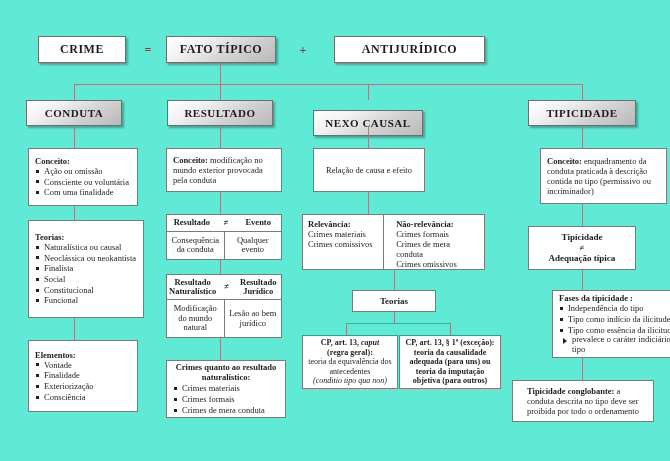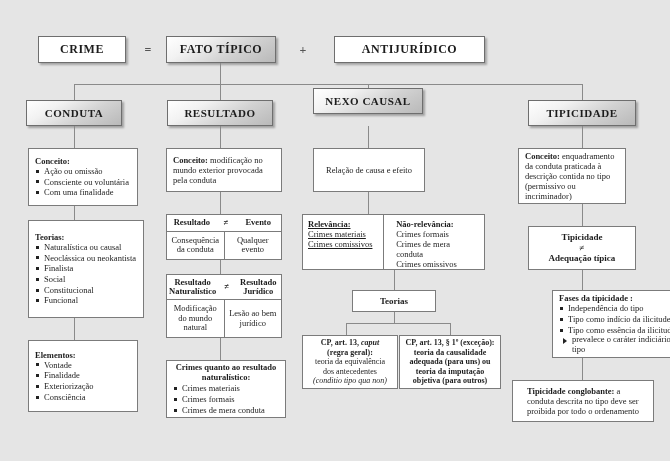--- a/index.html
+++ b/index.html
@@ -3,21 +3,21 @@
 <meta charset="utf-8">
 <style>
   html,body{margin:0;padding:0;}
   body{
     width:670px;height:461px;
     background:#ffffff;
     font-family:"Liberation Serif", serif;
     color:#1c1c1c;
     overflow:hidden;
   }
-  #canvas{position:relative;width:670px;height:461px;background:#e5e5e5;}
+  #canvas{position:relative;width:670px;height:461px;background:#5eead4;}
 
   
   .box{
     position:absolute;
     box-sizing:border-box;
     border:1px solid #7b7b7b;
     background:#ffffff;
     display:flex;
     flex-direction:column;
     justify-content:center;
@@ -101,21 +101,21 @@
   <div class="ln vl" style="left:74px;top:84px;height:16px;"></div>
   <div class="ln vl" style="left:368px;top:84px;height:16px;"></div>
   <div class="ln vl" style="left:582px;top:84px;height:16px;"></div>
 
   <div class="box hdrbox" style="left:26px;top:100px;width:96px;height:26px;font-size:11px;">
     <span>CONDUTA</span>
   </div>
   <div class="box hdrbox" style="left:167px;top:100px;width:106px;height:26px;font-size:11px;">
     <span>RESULTADO</span>
   </div>
-  <div class="box hdrbox" style="left:313px;top:88px;width:110px;height:26px;font-size:11px;">
+  <div class="box hdrbox" style="left:313px;top:110px;width:110px;height:26px;font-size:11px;">
     <span>NEXO CAUSAL</span>
   </div>
   <div class="box hdrbox" style="left:528px;top:100px;width:108px;height:26px;font-size:11px;">
     <span>TIPICIDADE</span>
   </div>
 
   <div class="ln vl" style="left:74px;top:126px;height:22px;"></div>
 
   <div class="box ptext left" style="left:28px;top:148px;width:110px;height:58px;font-size:8.5px;padding:5px 6px;">
     <div class="b">Conceito:</div>
@@ -202,21 +202,21 @@
 
   <div class="ln vl" style="left:368px;top:126px;height:22px;"></div>
 
   <div class="box ptext plain" style="left:313px;top:148px;width:112px;height:44px;font-size:8.5px;">
     <div>Relação de causa e efeito</div>
   </div>
 
   <div class="ln vl" style="left:368px;top:192px;height:22px;"></div>
 
   <div class="box" style="left:302px;top:214px;width:183px;height:56px;font-size:8.5px;flex-direction:row;">
-    <div style="flex:1;padding:4px 5px;box-sizing:border-box;text-decoration:underline;">
+    <div style="flex:1;padding:4px 5px;box-sizing:border-box;">
       <div class="b">Relevância:</div>
       <div>Crimes materiais</div>
       <div>Crimes comissivos</div>
     </div>
     <div style="flex:1.08;padding:4px 12px;box-sizing:border-box;border-left:1px solid #7b7b7b;">
       <div class="b">Não-relevância:</div>
       <div>Crimes formais</div>
       <div>Crimes de mera conduta</div>
       <div>Crimes omissivos</div>
     </div>
@@ -226,37 +226,37 @@
 
   <div class="box ptext plain" style="left:352px;top:290px;width:84px;height:22px;font-size:9px;">
     <div class="b">Teorias</div>
   </div>
 
   <div class="ln vl" style="left:394px;top:312px;height:11px;"></div>
   <div class="ln hl" style="left:346px;top:323px;width:104px;height:1px;"></div>
   <div class="ln vl" style="left:346px;top:323px;height:12px;"></div>
   <div class="ln vl" style="left:450px;top:323px;height:12px;"></div>
 
-  <div class="box ptext plain" style="left:302px;top:335px;width:96px;height:54px;font-size:8px;padding:4px 10px;">
+  <div class="box ptext plain" style="left:302px;top:335px;width:96px;height:54px;font-size:8px;padding:4px 4px;">
     <div style="text-align:center;line-height:1.18;">
       <span class="b">CP, art. 13, </span><span class="b i">caput</span><br>
       <span class="b">(regra geral):</span>
     </div>
     <div style="text-align:center;line-height:1.18;">teoria da equivalência dos antecedentes</div>
     <div class="i" style="text-align:center;line-height:1.18;">(conditio tipo qua non)</div>
   </div>
 
   <div class="box ptext plain" style="left:399px;top:335px;width:102px;height:54px;font-size:8px;padding:4px 4px;">
     <div class="b" style="text-align:center;line-height:1.18;">CP, art. 13, § 1º (exceção):</div>
     <div style="text-align:center;line-height:1.18;font-weight:bold;">teoria da causalidade adequada (para uns) ou teoria da imputação objetiva (para outros)</div>
   </div>
 
   <div class="ln vl" style="left:582px;top:126px;height:22px;"></div>
 
-  <div class="box ptext left" style="left:518px;top:148px;width:108px;height:56px;font-size:8.5px;padding:4px 6px;">
+  <div class="box ptext left" style="left:540px;top:148px;width:127px;height:56px;font-size:8.5px;padding:4px 6px;">
     <div style="line-height:1.2;">
       <span class="b">Conceito:</span>
       <span>enquadramento da conduta praticada à descrição contida no tipo (permissivo ou incriminador)</span>
     </div>
   </div>
 
   <div class="ln vl" style="left:582px;top:204px;height:22px;"></div>
 
   <div class="box ptext plain" style="left:528px;top:226px;width:108px;height:44px;font-size:9px;">
     <div class="b">Tipicidade</div>

